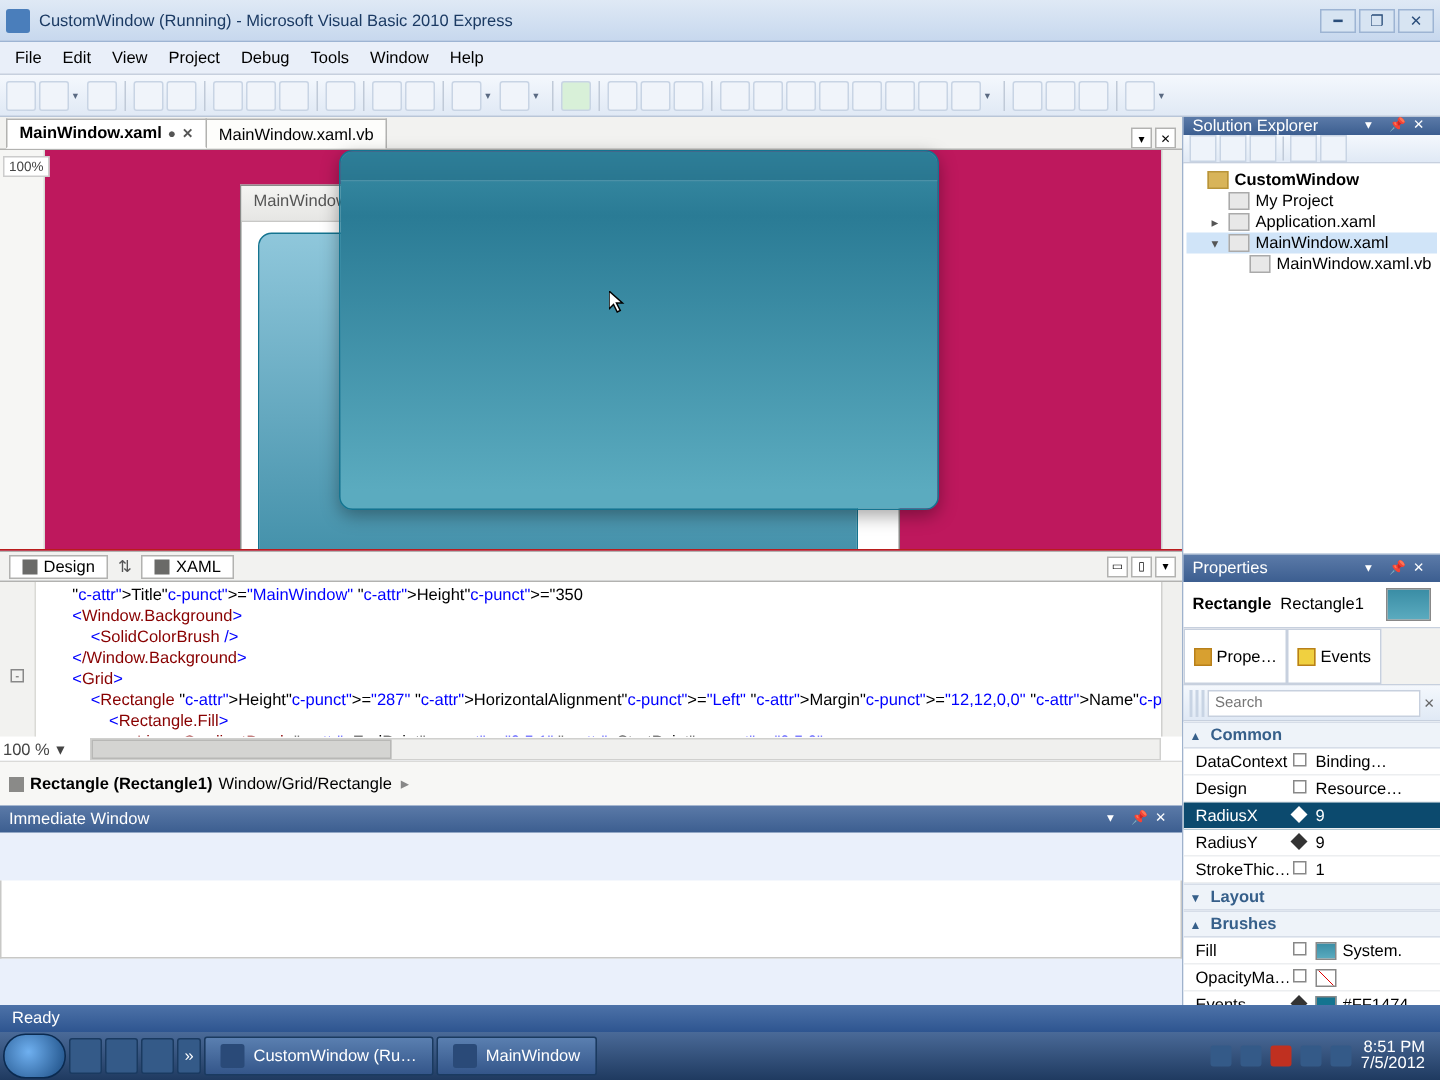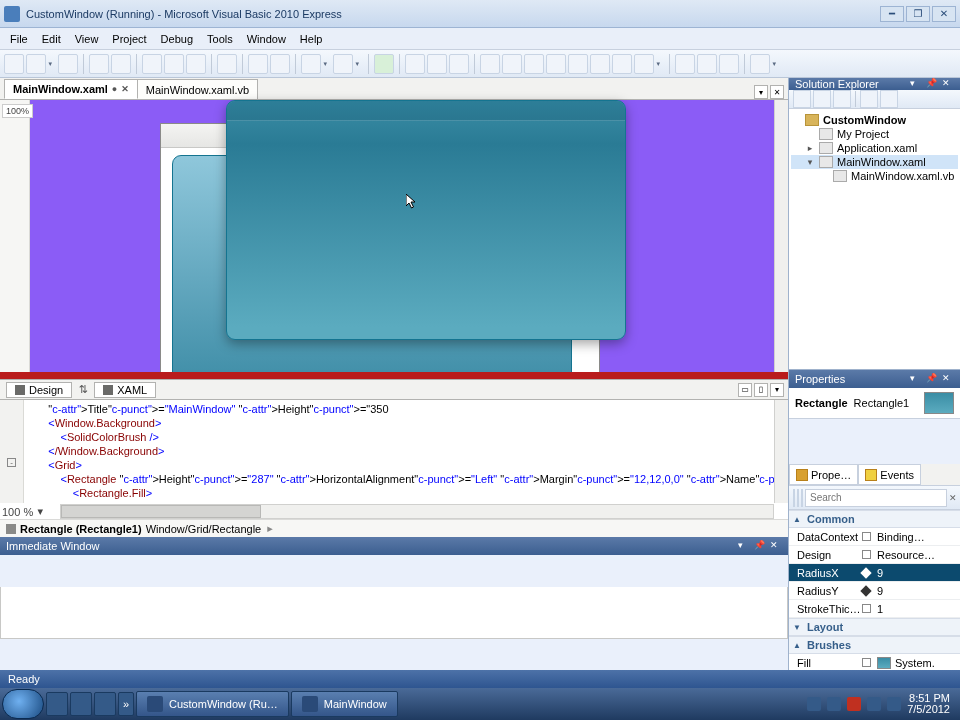--- a/index.html
+++ b/index.html
@@ -30,21 +30,21 @@
 
 
 .doctabs { height:22px; background:#f2f2f0; display:flex; align-items:flex-end; border-bottom:1px solid #b2b2b0; padding-left:4px; gap:-1px;}
 .doctab { height:20px; padding:2px 8px; background:#fdfdfb; border:1px solid #b2b2b0; border-bottom:none; margin-right:-1px; display:flex; align-items:center; gap:4px; cursor:pointer;}
 .doctab.active { background:#ffffff; font-weight:bold; border-bottom:1px solid #fff; position:relative; z-index:1;}
 .doctab .close { font-size:9px; color:#555; cursor:pointer; }
 .doctabs .scroller{ margin-left:auto; display:flex; gap:2px; padding-right:4px;}
 .scrbtn{ width:14px; height:14px; border:1px solid #b2b2b0; background:#fff; font-size:8px; display:flex; align-items:center; justify-content:center; cursor:pointer;}
 
 
-.designwrap { flex:1; background:#8b5cf6; position:relative; border-bottom:7px solid #b91c1c; min-height:0;text-align:right;}
+.designwrap { flex:1; background:#be185d; position:relative; border-bottom:1px solid #b91c1c; min-height:0;}
 .ruler-v { position:absolute; left:0; top:0; width:30px; bottom:0; background:#f6f6f4; border-right:1px solid #dadad6;}
 .zoomctl{ position:absolute; top:4px; left:2px; font-size:9px; color:#444; border:1px solid #ccc; background:#fff; padding:1px 3px;}
 .canvas { position:absolute; left:30px; right:14px; top:0; bottom:0; overflow:hidden;}
 .winframe { position:absolute; left:130px; top:23px; width:440px; height:280px; background:#fff; border:1px solid #8a8a88;}
 .winframe .wtitle { height:24px; background:linear-gradient(#f4f4f2,#e6e6e4); border-bottom:1px solid #c8c8c6; padding:4px 8px; color:#555; font-size:11px;}
 .rect { position:absolute; left:142px; top:55px; width:400px; height:287px; border-radius:9px; border:1px solid #147490; background:linear-gradient(#8fc7db,#2b7f9a);}
 
 
 .preview { position:absolute; left:226px; top:100px; width:400px; height:240px; border-radius:9px; border:1px solid #147490; background:linear-gradient(#3a8da5 0%, #2a7b95 18%, #5babbf 95%); box-shadow:0 4px 12px rgba(0,0,0,.35); z-index:100;}
 .preview .ptitle{ height:20px; border-bottom:1px solid rgba(255,255,255,.15); border-radius:9px 9px 0 0; background:linear-gradient(#2d7e98,#2a7790);}
@@ -61,21 +61,21 @@
 .codearea { height:120px; background:#fff; border-top:1px solid #b2b2b0; position:relative; font-family:Consolas,monospace; font-size:11px; overflow:hidden;}
 .gutter{ position:absolute; left:0; top:0; width:24px; bottom:16px; background:#f2f2f0; border-right:1px solid #dadad6;}
 .codelines{ position:absolute; left:36px; right:14px; top:2px; bottom:16px; white-space:pre; color:#000; line-height:14px; overflow:hidden;} .c-str{color:#00f;} .c-tag{color:#800;} .c-punct{color:#00f;}
 .code-zoom{ position:absolute; left:2px; bottom:0; height:15px; font-size:10px; color:#444; display:flex; align-items:center; gap:2px;}
 .code-zoom .dd{width:10px; display:inline-block; text-align:center;}
 .hscroll{ position:absolute; left:60px; right:14px; bottom:0; height:15px; background:#f0f0ee; border:1px solid #d0d0ce;}
 .hscroll .thumb{ position:absolute; left:0; width:200px; top:0; bottom:0; background:#d4d4d2; border:1px solid #b8b8b6;}
 .vscroll{ position:absolute; right:0; top:0; width:14px; bottom:16px; background:#f0f0ee; border-left:1px solid #d0d0ce;}
 
 
-.breadcrumb{ height:18px; background:#f7f7f5; border-top:1px solid #dadad8; display:flex; align-items:center; padding:0 6px; font-size:10px; gap:4px;}
+.breadcrumb{ height:30px; background:#f7f7f5; border-top:1px solid #dadad8; display:flex; align-items:center; padding:0 6px; font-size:10px; gap:4px;}
 .breadcrumb .bcico{width:10px; height:10px; background:#8a8a88;}
 .breadcrumb b{font-weight:bold;}
 .breadcrumb .sep{color:#888; margin:0 2px;}
 
 
 .immediate-hdr{ height:18px; background:linear-gradient(#5b7aa8,#3c5e90); color:#fff; display:flex; align-items:center; padding:0 6px; font-size:11px;}
 .immediate-hdr .ctrl{ margin-left:auto; display:flex; gap:4px;}
 .pinbtn{ width:12px; height:12px; color:#fff; font-size:9px; cursor:pointer; }
 .immediate-body{ flex:1; background:#fff; border:1px solid #c8c8c6; border-top:none; min-height:0;}
 .immediate-scroll { height:14px; background:#f0f0ee; border:1px solid #d0d0ce; border-top:none; position:relative;}
@@ -94,21 +94,21 @@
 .tree .node .twisty{width:10px; text-align:center; color:#555; font-size:9px;}
 .tree .node .nico{width:14px; height:12px; background:#d8b45a; border:1px solid #b8943a;}
 .tree .node.file .nico{background:#e8e8e8; border-color:#aaa;}
 .tree .indent1{padding-left:14px;} .tree .indent2{padding-left:28px;}
 .tree .sel{ background:#d0e4f8; }
 
 
 .prop-panel{ display:flex; flex-direction:column; border-top:1px solid #9fb2cc;}
 .prop-head{ background:#fff; border-bottom:1px solid #c7d0de; padding:4px 6px; display:flex; align-items:center; gap:6px;}
 .prop-head .ptype{font-weight:bold;} .prop-head .swatch{ width:30px; height:22px; background:linear-gradient(#3a8da5,#5babbf); border:1px solid #888; margin-left:auto;}
-.prop-tabs{ height:22px; display:flex; background:#f2f2f0; border-bottom:1px solid #c7d0de;margin-top:45px;}
+.prop-tabs{ height:38px; display:flex; background:#f2f2f0; border-bottom:1px solid #c7d0de;}
 .prop-tab{ flex:0 0 auto; padding:2px 6px; display:flex; align-items:center; gap:3px; border:1px solid #c7d0de; background:#fff; cursor:pointer;}
 .prop-tab .pico{width:12px; height:12px; background:#d8a030; border:1px solid #b8801a;}
 .prop-tab.ev .pico{background:#f0d040;}
 .prop-toolbar{ height:24px; background:linear-gradient(#f4f8fd,#e0e9f5); display:flex; align-items:center; gap:2px; padding:0 4px; border-bottom:1px solid #c7d0de;}
 .searchbox{ flex:1; height:18px; border:1px solid #c7d0de; background:#fff; padding:0 4px; font-size:10px;}
 .clear-srch{ width:14px; height:14px; font-size:9px; color:#666; cursor:pointer; display:flex; align-items:center; justify-content:center;}
 .prop-grid{ flex:1; background:#fff; font-size:11px; overflow:auto;}
 .prop-cat{ background:#eef3f9; padding:2px 4px; display:flex; align-items:center; gap:4px; font-weight:bold; color:#365f8a; border-top:1px solid #d6dde8; border-bottom:1px solid #d6dde8;}
 .prop-cat .tw{width:10px; font-size:8px; color:#365f8a;}
 .prop-row{ display:flex; border-bottom:1px solid #eceef0; height:18px; align-items:center;}

